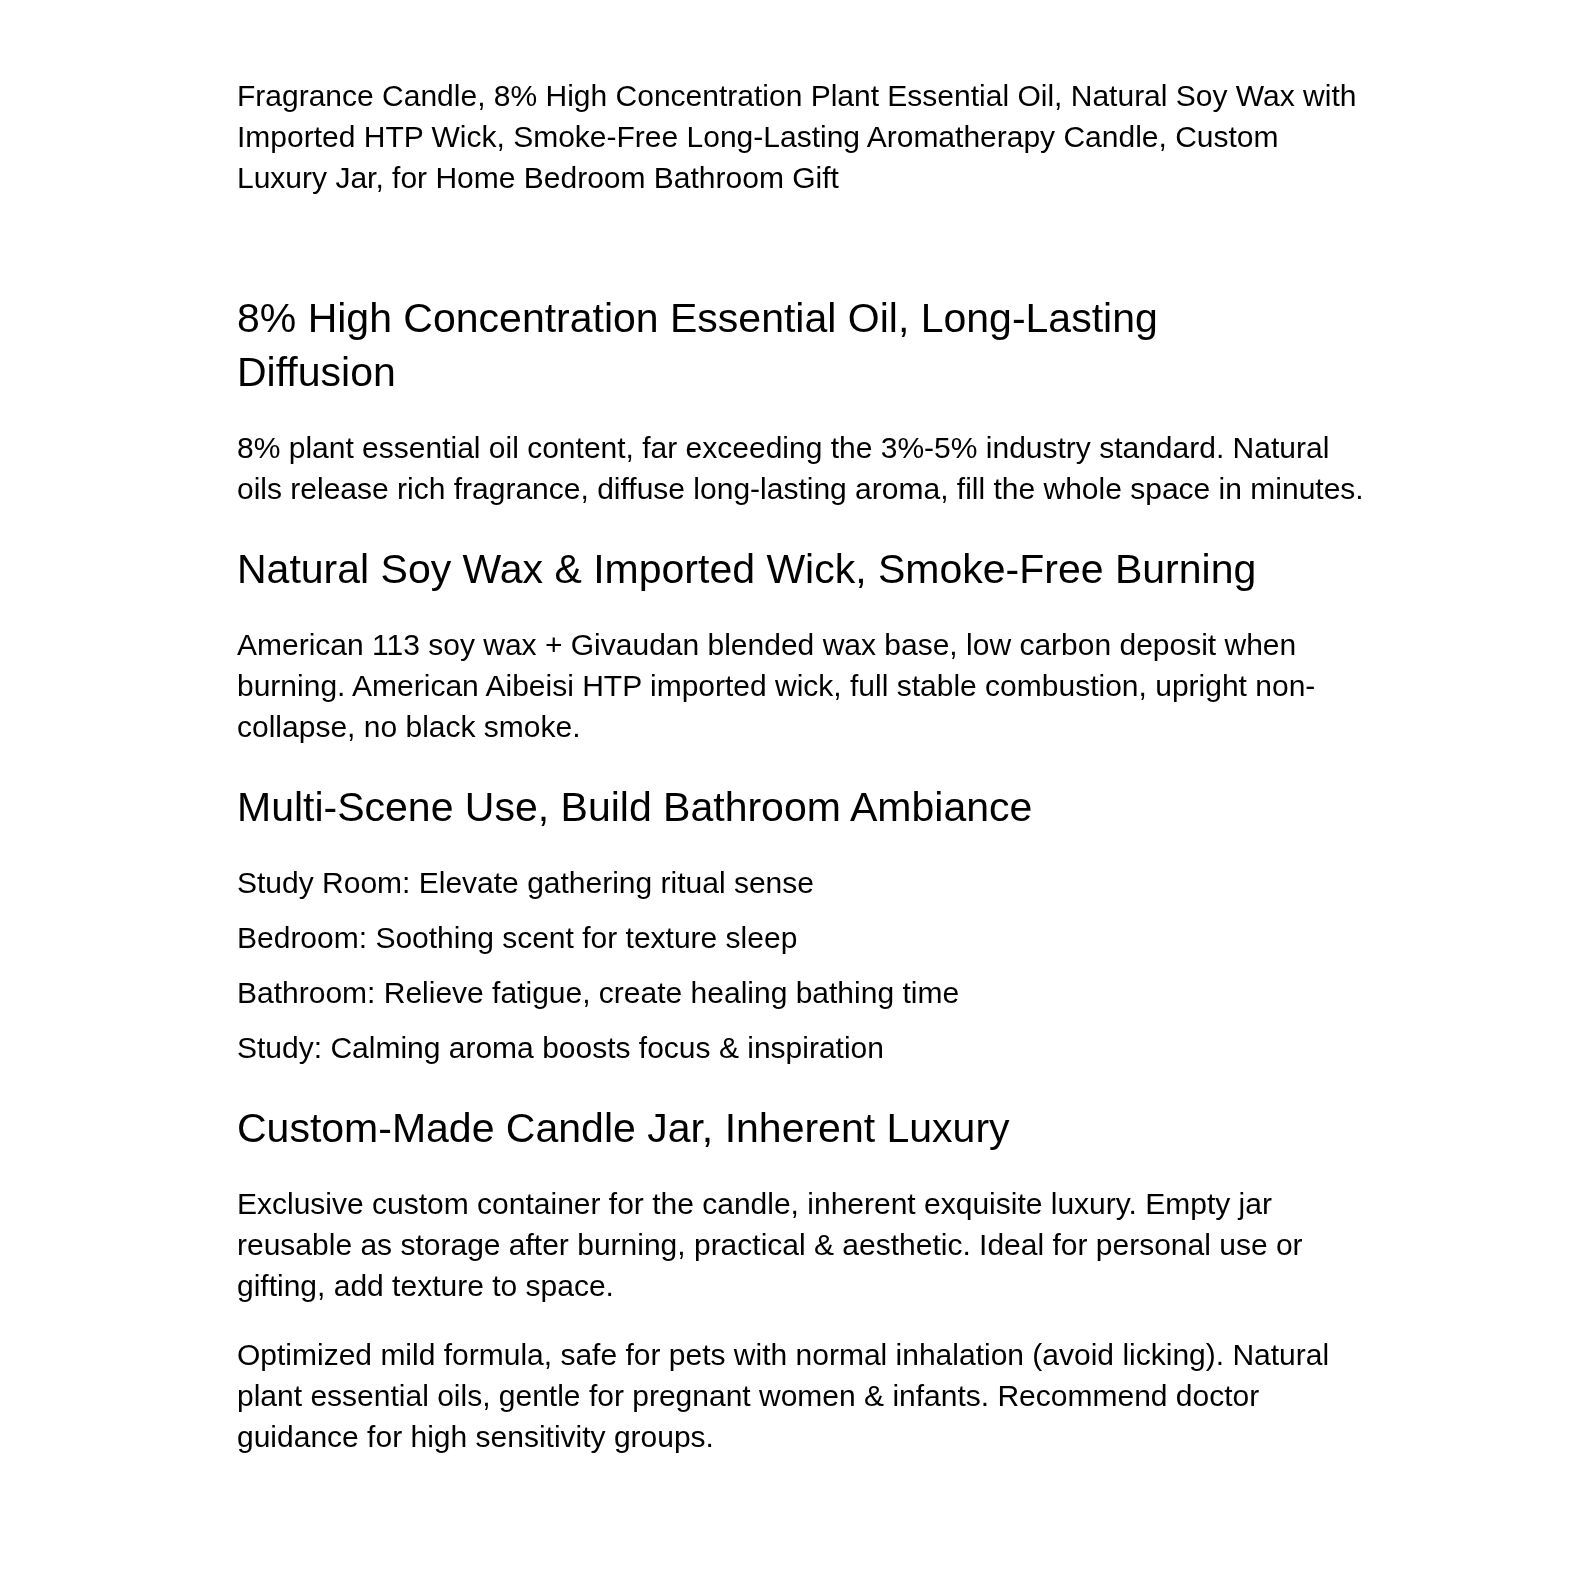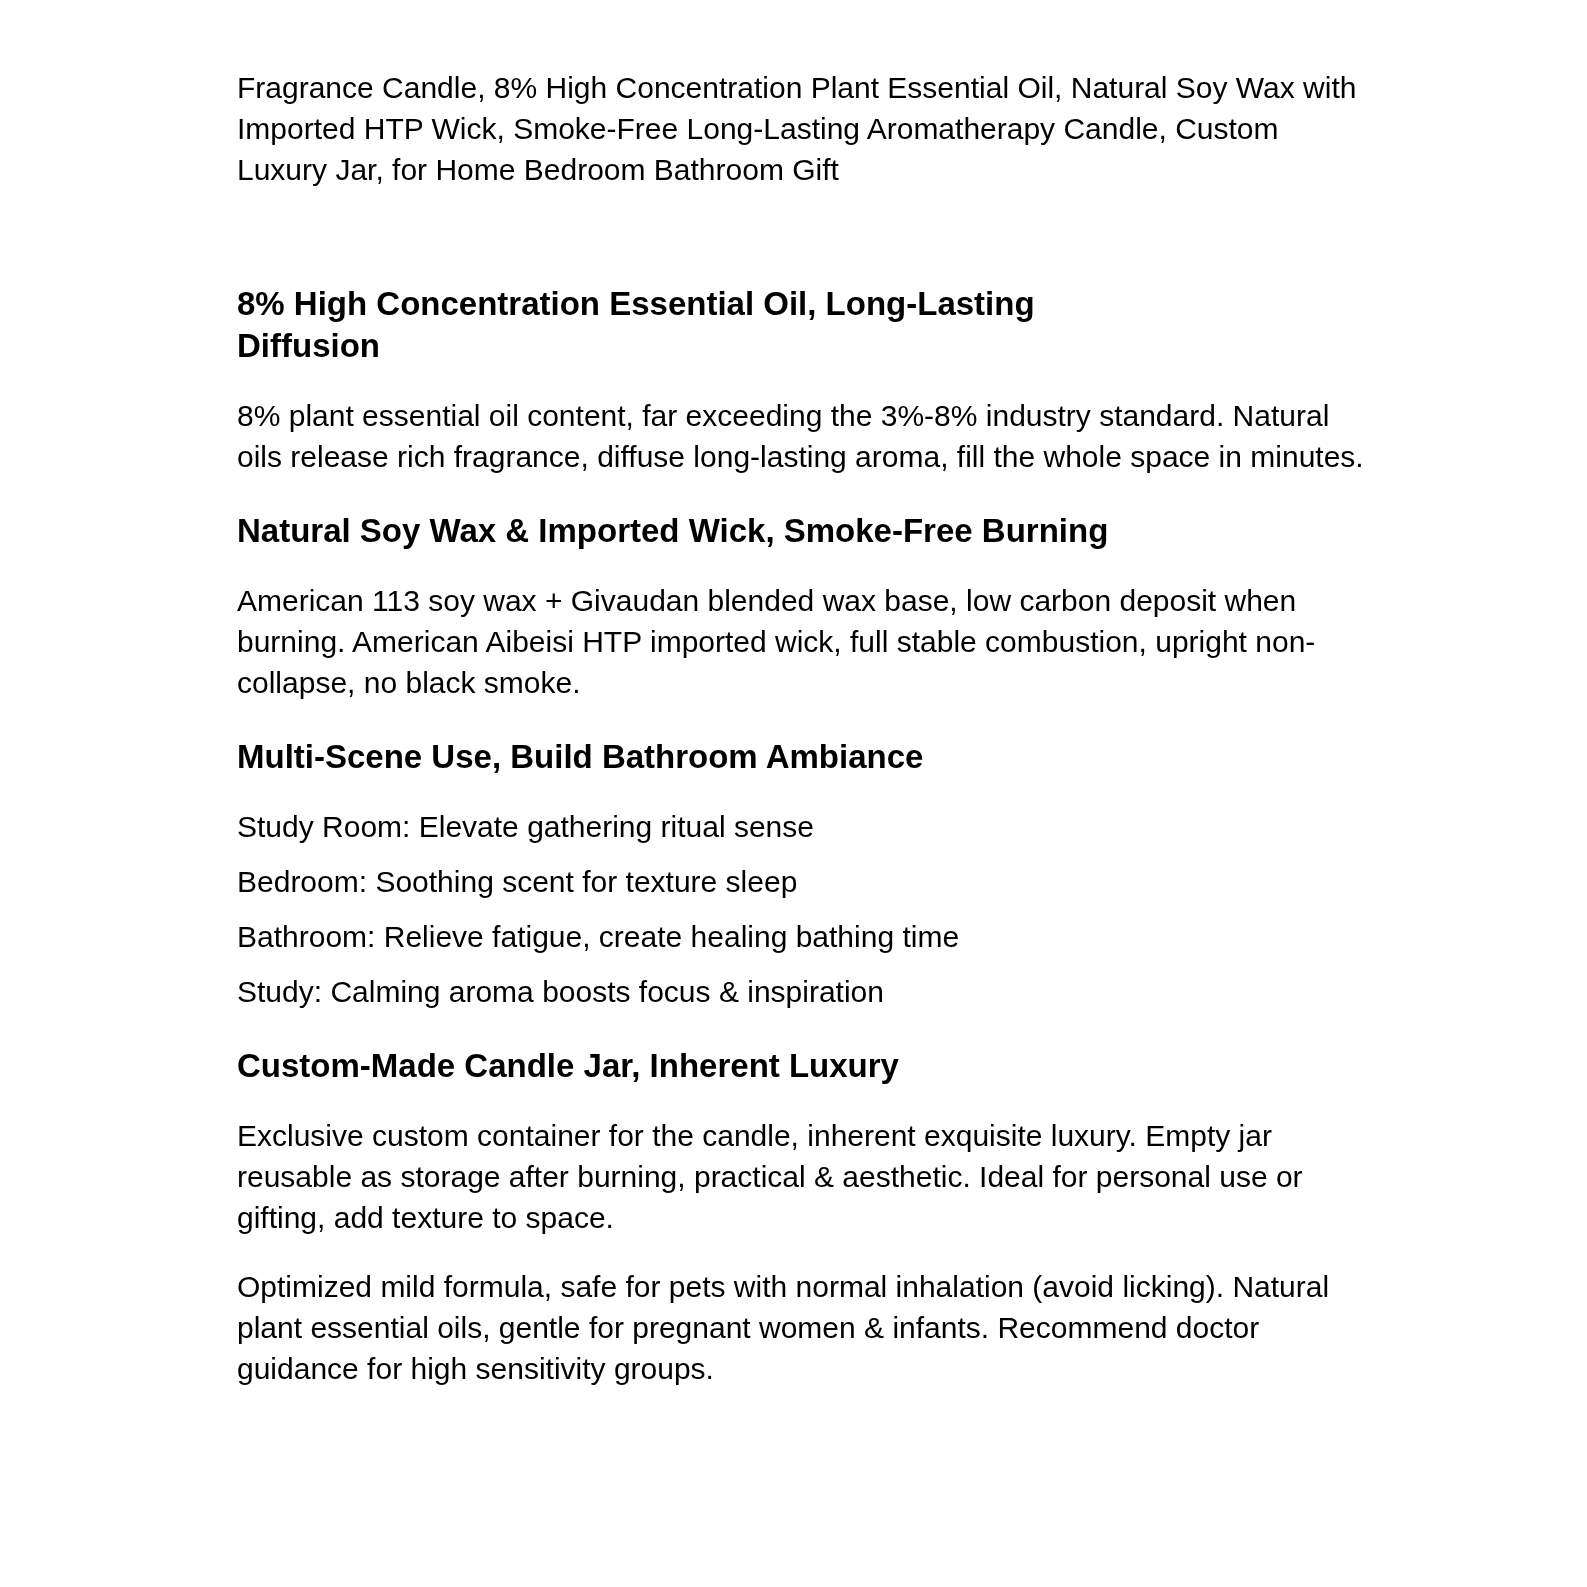--- a/index.html
+++ b/index.html
@@ -10,61 +10,61 @@
   body {
     width: 1587px;
     height: 1587px;
     overflow: hidden;
     font-family: "Liberation Sans", sans-serif;
     color: #000000;
   }
   .doc {
     position: absolute;
     left: 237px;
-    top: 67px;
+    top: 75px;
     width: 1150px;
   }
   .para {
     font-size: 30px;
     line-height: 41px;
     font-weight: 400;
     margin: 28px 0 0 0;
     white-space: pre-line;
     letter-spacing: 0;
   }
   .para.intro {
     margin-top: 0;
   }
   .para.tight {
     margin-top: 14px;
   }
   .heading {
-    font-size: 33px;
-    line-height: 42px;
-    font-weight: 700;
+    font-size: 41px;
+    line-height: 54px;
+    font-weight: 400;
     margin: 33px 0 0 0;
     white-space: pre-line;
     letter-spacing: 0;
   }
   .heading.first {
     margin-top: 93px;
   }
 </style>
 </head>
 <body>
 
 <div class="doc">
 
   <p class="para intro">Fragrance Candle, 8% High Concentration Plant Essential Oil, Natural Soy Wax with
 Imported HTP Wick, Smoke-Free Long-Lasting Aromatherapy Candle, Custom
 Luxury Jar, for Home Bedroom Bathroom Gift</p>
 
   <h2 class="heading first">8% High Concentration Essential Oil, Long-Lasting
 Diffusion</h2>
-  <p class="para">8% plant essential oil content, far exceeding the 3%-8% industry standard. Natural
+  <p class="para">8% plant essential oil content, far exceeding the 3%-5% industry standard. Natural
 oils release rich fragrance, diffuse long-lasting aroma, fill the whole space in minutes.</p>
 
   <h2 class="heading">Natural Soy Wax &amp; Imported Wick, Smoke-Free Burning</h2>
   <p class="para">American 113 soy wax + Givaudan blended wax base, low carbon deposit when
 burning. American Aibeisi HTP imported wick, full stable combustion, upright non-
 collapse, no black smoke.</p>
 
   <h2 class="heading">Multi-Scene Use, Build Bathroom Ambiance</h2>
   <p class="para">Study Room: Elevate gathering ritual sense</p>
   <p class="para tight">Bedroom: Soothing scent for texture sleep</p>

